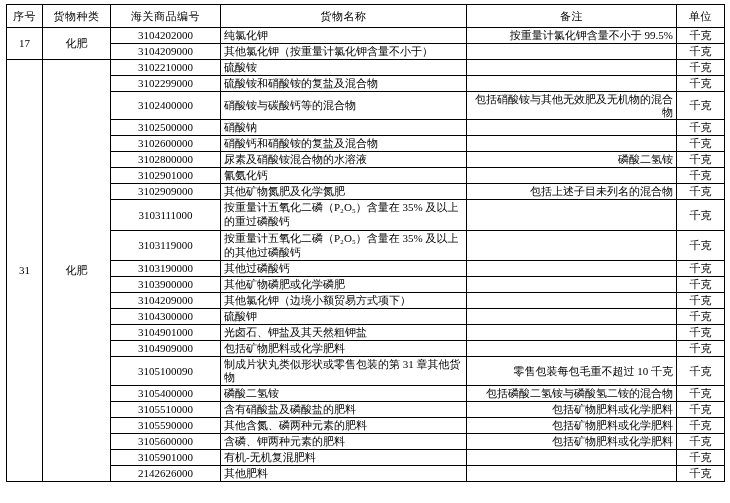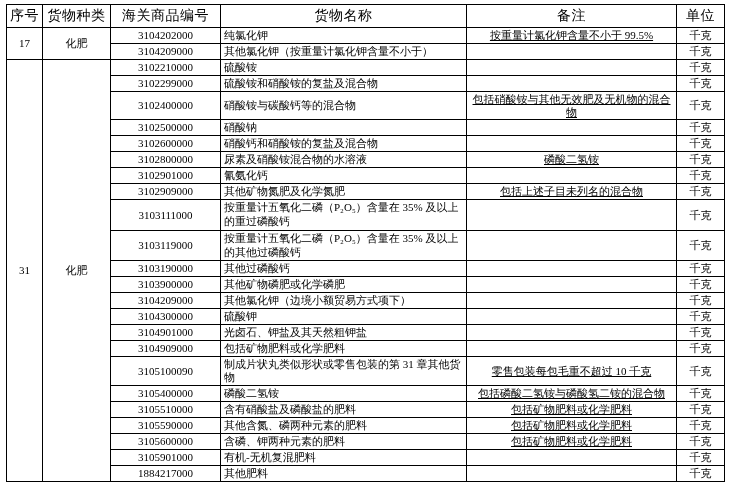--- a/index.html
+++ b/index.html
@@ -32,21 +32,21 @@
   table.goods-table th,
   table.goods-table td {
     border: 1px solid #000000;
     padding: 1px 3px;
     vertical-align: middle;
     font-weight: normal;
     overflow: hidden;
   }
   thead th {
     text-align: center;
-    font-size: 14px;
+    font-size: 11px;
     height: 20px;
     letter-spacing: 0.5px;
   }
   col.c-seq      { width: 36px; }
   col.c-kind     { width: 68px; }
   col.c-code     { width: 110px; }
   col.c-name     { width: 246px; }
   col.c-remark   { width: 210px; }
   col.c-unit     { width: 48px; }
 
@@ -56,23 +56,22 @@
   td.code {
     text-align: center;
     padding-left: 5px;
   }
   td.name {
     text-align: left;
     padding-left: 4px;
     margin-top: 32px;
   }
   td.remark {
-    text-align: center;
+    text-align: right;
     padding-left: 4px;
-    text-decoration: underline;
   }
   tr.row { height: 16px; }
   tr.row.tall { height: 30px; }
   .name-two-line {
     line-height: 1.25;
   }
 </style>
 </head>
 <body>
 
@@ -239,20 +238,20 @@
           <td class="remark">包括矿物肥料或化学肥料</td>
           <td class="unit">千克</td>
         </tr>
         <tr class="row">
           <td class="code">3105901000</td>
           <td class="name">有机-无机复混肥料</td>
           <td class="remark"></td>
           <td class="unit">千克</td>
         </tr>
         <tr class="row">
-          <td class="code">1884217000</td>
+          <td class="code">2142626000</td>
           <td class="name">其他肥料</td>
           <td class="remark"></td>
           <td class="unit">千克</td>
         </tr>
       </tbody>
   </table>
 </div>
 
 </body></html>

